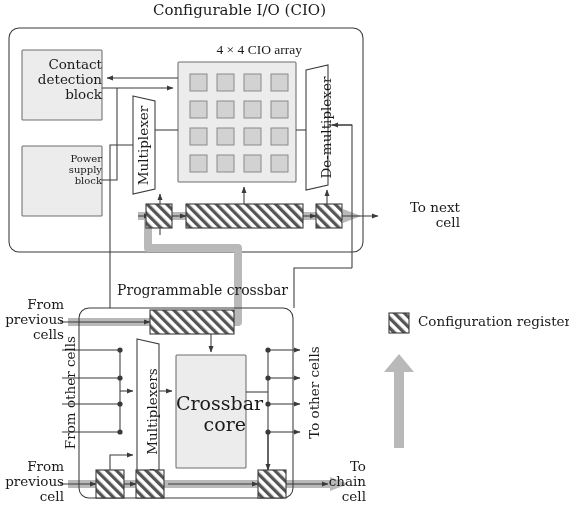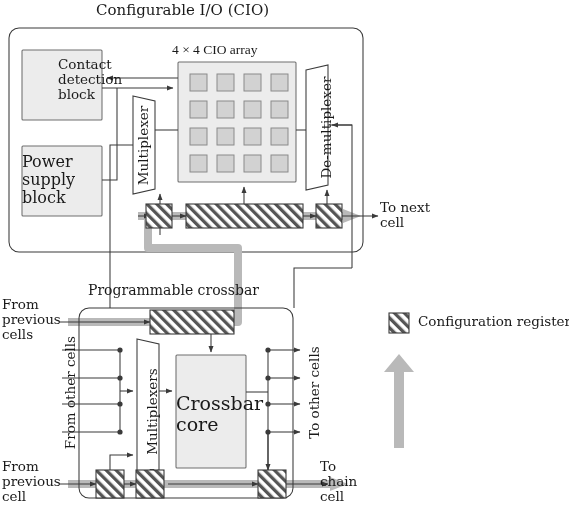--- a/index.html
+++ b/index.html
@@ -2,21 +2,21 @@
 <html><head>
 <meta charset="utf-8">
 <style>
   html,body{margin:0;padding:0;background:#ffffff;}
   body{width:569px;height:518px;position:relative;
        font-family:"DejaVu Serif","Liberation Serif",serif;color:#1a1a1a;}
   #stage{position:absolute;left:0;top:0;width:569px;height:518px;overflow:hidden;}
   svg{position:absolute;left:0;top:0;}
   .lbl{position:absolute;font-family:"DejaVu Serif","Liberation Serif",serif;
        color:#1a1a1a;line-height:1.12;white-space:pre;}
-  .ctr{text-align:left;}
+  .ctr{text-align:right;}
   .vert{transform-origin:50% 50%;}
 </style>
 </head>
 <body>
 
 <div id="stage">
 
 <svg width="569" height="518" viewBox="0 0 569 518">
   <defs>
     <pattern id="hatch45" width="7" height="7" patternUnits="userSpaceOnUse" patternTransform="rotate(-45)">
@@ -195,25 +195,25 @@
     <rect x="389" y="313" width="20" height="20" fill="url(#hatch45)" stroke="#3a3a3a" stroke-width="1.1"></rect>
     <g>
       <rect x="394" y="370" width="10" height="78" fill="#b9b9b9" stroke="none"></rect>
       <path d="M384,372 L399,354 L414,372 Z" fill="#b9b9b9" stroke="none"></path>
     </g>
   </g>
 </svg>
 
 <div class="lbl ctr" style="left:96px;top:2px;width:230px;font-size:15px;">Configurable I/O (CIO)</div>
 
-<div class="lbl ctr" style="left:22px;top:57px;width:80px;font-size:13.5px;margin-left:36px;">Contact
+<div class="lbl ctr" style="left:22px;top:57px;width:80px;font-size:13.5px;">Contact
 detection
 block</div>
 
-<div class="lbl ctr" style="left:22px;top:153px;width:80px;font-size:16px;">Power
+<div class="lbl ctr" style="left:22px;top:153px;width:80px;font-size:10px;">Power
 supply
 block</div>
 
 <div class="lbl ctr" style="left:172px;top:42px;width:130px;font-size:13.5px;font-family:Liberation Serif, serif;">4 × 4 CIO array</div>
 
 <div class="lbl vert" style="left:84px;top:138px;width:120px;font-size:13.5px;
      transform:rotate(-90deg);text-align:center;">Multiplexer</div>
 
 <div class="lbl vert" style="left:257px;top:120px;width:140px;font-size:13.5px;
      transform:rotate(-90deg);text-align:center;">De-multiplexer</div>

